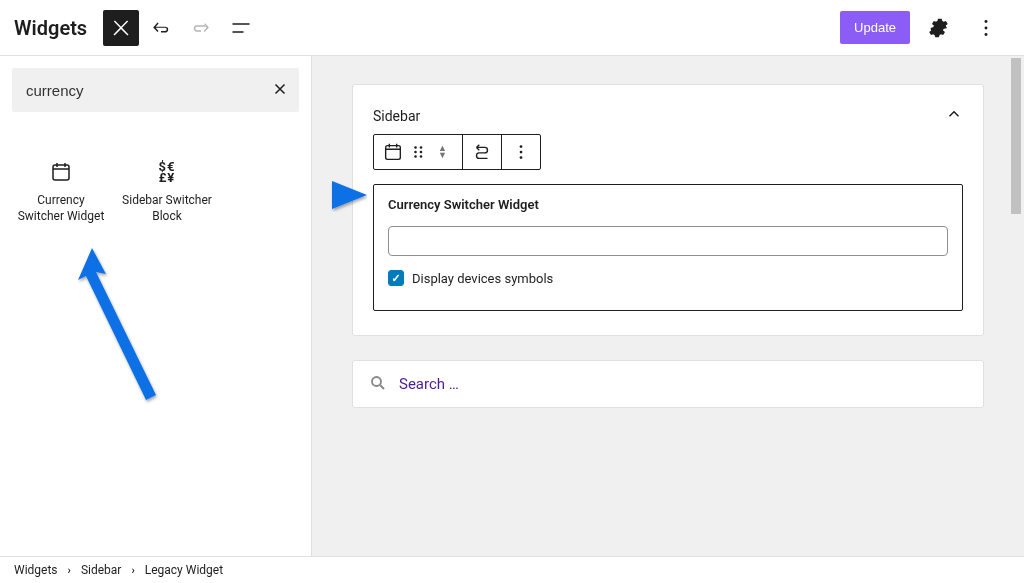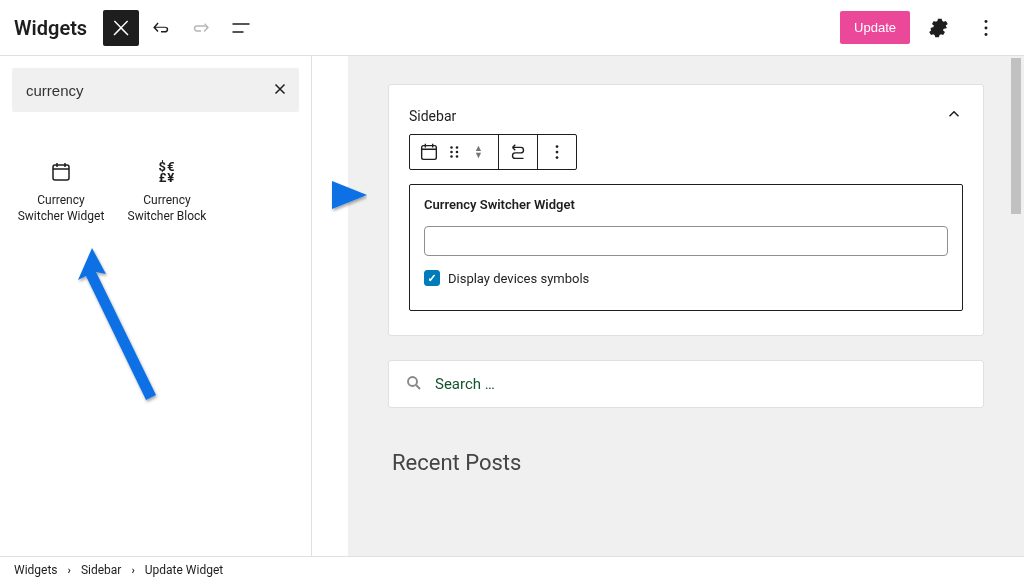--- a/index.html
+++ b/index.html
@@ -36,36 +36,35 @@
   cursor: pointer;
   background: none;
   border: none;
 }
 .toolbar-btn.dark { background: #1e1e1e; color: #fff; border-radius: 2px; }
 .toolbar-btn svg { width: 24px; height: 24px; }
 .toolbar-btn.dark svg { width:24px; height:24px; }
 .toolbar-btn.dim { color: #b5b5b5; }
 .topbar-right { margin-left: auto; display: flex; align-items: center; gap: 8px; padding-right: 10px;}
 .update-btn {
-  background: #ec4899;
+  background: #8b5cf6;
   color: #fff;
   border: none;
   padding: 9px 14px;
   font-size: 13px;
   border-radius: 2px;
   cursor: pointer;
   font-weight: 500;
 }
 .icon-btn { width:40px; height:40px; display:flex; align-items:center; justify-content:center; cursor:pointer; }
 .icon-btn svg { width:22px; height:22px; }
 
 .workspace {
   display: flex;
   height: calc(583px - 56px - 27px);
-  gap: 36px;
 }
 .block-panel {
   width: 312px;
   padding: 12px;
   background: #fff;
   border-right: 1px solid #e0e0e0;
 }
 .search-box {
   background: #f0f0f0;
   border-radius: 2px;
@@ -161,21 +160,21 @@
 .chkbox.checked { background:#007cba; border-color:#007cba; color:#fff; font-size:11px; font-weight:bold;}
 
 .search-widget {
   background:#fff;
   border:1px solid #e0e0e0;
   border-radius:3px;
   height:48px;
   display:flex;
   align-items:center;
   padding: 0 16px;
-  color:#14532d;
+  color:#4c1d95;
   gap:12px;
   margin-bottom: 42px;
 }
 .recent-heading { font-size:22px; color:#444; font-weight:400; padding-left:4px;}
 
 .breadcrumb {
   height: 27px;
   border-top: 1px solid #e0e0e0;
   display:flex;
   align-items:center;
@@ -256,21 +255,21 @@
               <rect x="4" y="5" width="16" height="15" rx="2"></rect>
               <path d="M4 9h16M8 3v4M16 3v4"></path>
             </svg>
         </div>
         <div class="blabel">Currency Switcher Widget</div>
       </div>
       <div class="block-card">
         <div class="bi" style="font-size:13px; font-weight:bold; letter-spacing:1px;">
           <div style="line-height:11px;">$€<br>£¥</div>
         </div>
-        <div class="blabel">Currency Switcher Block</div>
+        <div class="blabel">Sidebar Switcher Block</div>
       </div>
     </div>
   </div>
 
   <div class="canvas">
     <div class="sidebar-panel">
       <div class="sidebar-head">
         <span>Sidebar</span>
         <span>
           <svg width="18" height="18" viewBox="0 0 24 24" fill="none" stroke="#1e1e1e" stroke-width="2">
@@ -326,34 +325,33 @@
     <div class="search-widget">
       <span>
         <svg width="18" height="18" viewBox="0 0 24 24" fill="none" stroke="#888" stroke-width="2.5">
             <circle cx="10" cy="10" r="6"></circle>
             <path d="M20 20l-5-5"></path>
           </svg>
       </span>
       <span style="font-size:15px;">Search …</span>
     </div>
 
-    <div class="recent-heading">Recent Posts</div>
 
     <div class="scroll-strip">
       <div class="scroll-thumb"></div>
     </div>
   </div>
 </div>
 
 <div class="breadcrumb">
   <span>Widgets</span>
   <span class="sep">›</span>
   <span>Sidebar</span>
   <span class="sep">›</span>
-  <span>Update Widget</span>
+  <span>Legacy Widget</span>
 </div>
 
 <svg class="arrow" style="left:232px; top:173px;" width="135" height="44" viewBox="0 0 135 44">
   <defs>
       <filter id="s1">
         <feDropShadow dx="1" dy="2" stdDeviation="1.5" flood-opacity="0.35"></feDropShadow>
       </filter>
     </defs>
   <path d="M0 22 L100 22 L100 8 L135 22 L100 36 L100 22" fill="#1071e5" filter="url(#s1)"></path>
 </svg>

